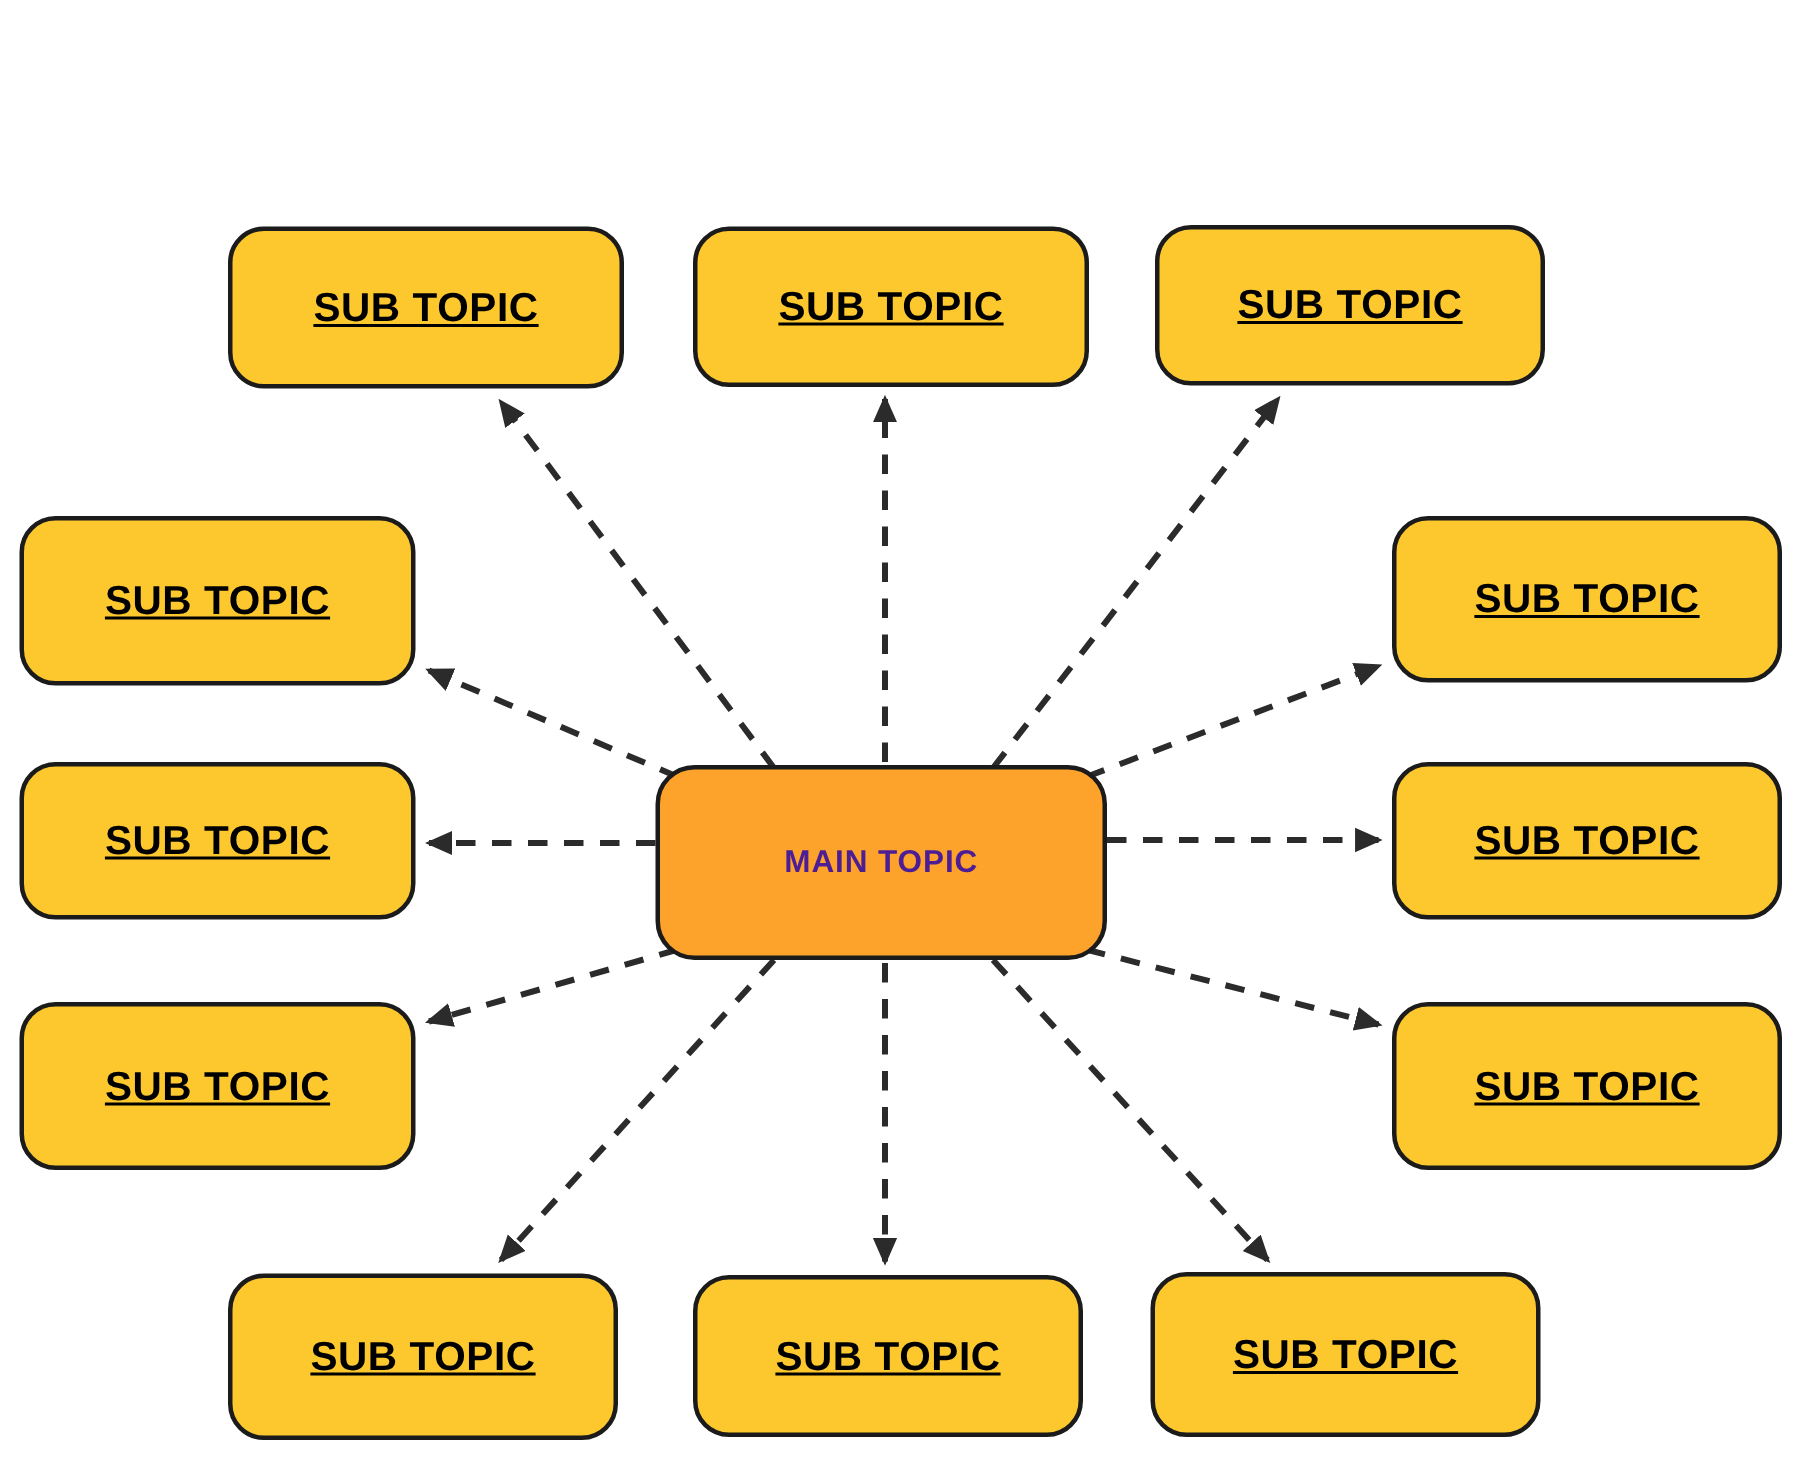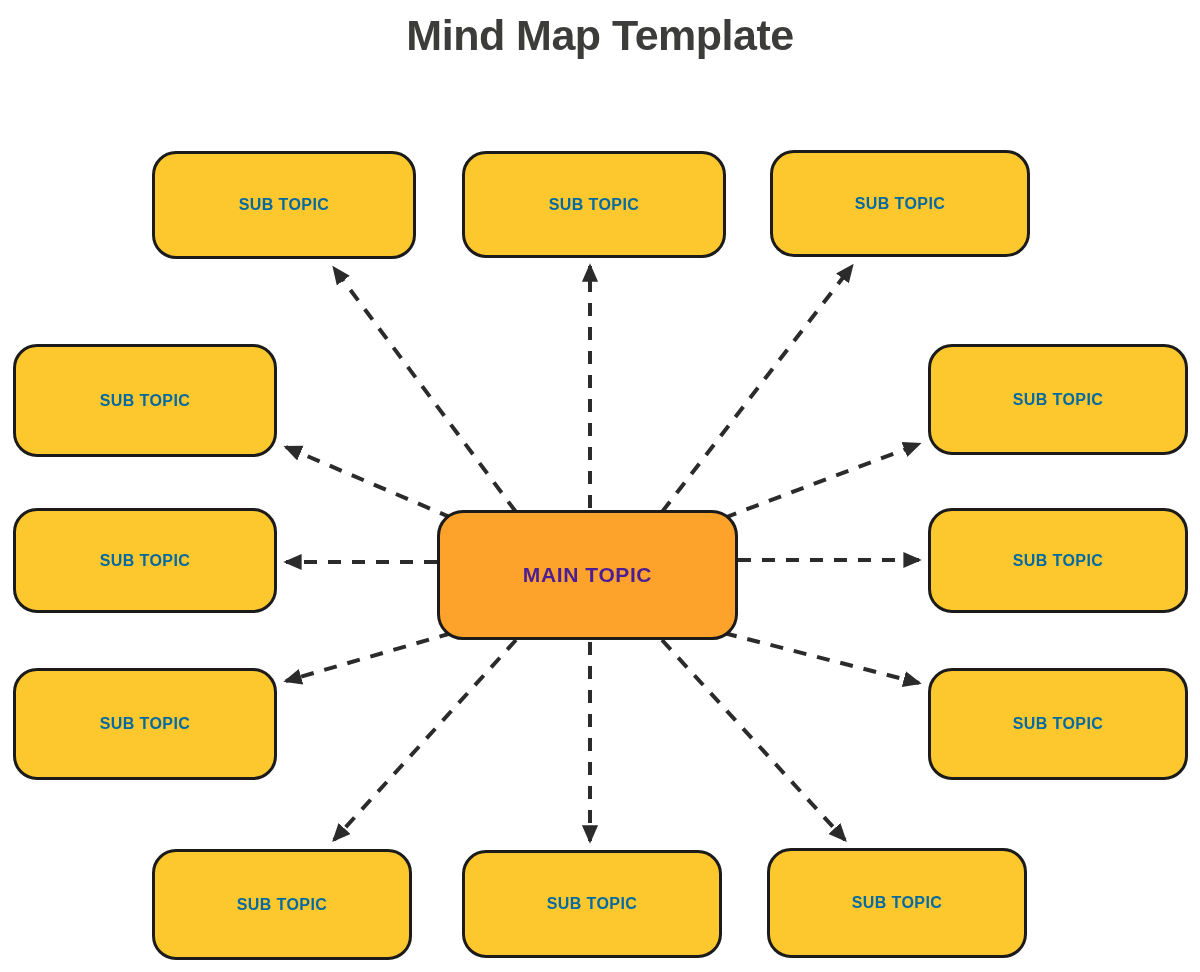--- a/index.html
+++ b/index.html
@@ -45,38 +45,38 @@
     border-radius: 22px;
     display: flex;
     align-items: center;
     justify-content: center;
     text-align: center;
     font-weight: bold;
     letter-spacing: 0.4px;
   }
   .node.sub {
     background: #FCC82E;
-    color: #0369a1;
-    font-size: 16px;
+    color: #000000;
+    font-size: 27px;
     border-radius: 24px;
+    text-decoration: underline;
   }
   .node.main {
     background: #FDA32B;
     color: #4c1d95;
     font-size: 21px;
     border-radius: 26px;
     letter-spacing: 0.6px;
   }
 </style>
 </head>
 <body>
 
 <div id="canvas">
 
-  <div id="page-title">Mind Map Template</div>
 
   <svg id="edges" viewBox="0 0 1200 972" width="1200" height="972" xmlns="http://www.w3.org/2000/svg">
     <defs>
       <marker id="arrowhead" viewBox="0 0 10 10" refX="8.5" refY="5" markerWidth="4.6" markerHeight="4.6" orient="auto-start-reverse" markerUnits="strokeWidth">
         <path d="M 0 0.6 L 10 5 L 0 9.4 z" fill="#2b2b2b"></path>
       </marker>
     </defs>
     <g id="edge-group">
         <line x1="516" y1="512" x2="334" y2="268" stroke="#2b2b2b" stroke-width="4" stroke-dasharray="13 11" stroke-linecap="butt" marker-end="url(#arrowhead)"></line>
         <line x1="590" y1="508" x2="590" y2="266" stroke="#2b2b2b" stroke-width="4" stroke-dasharray="13 11" stroke-linecap="butt" marker-end="url(#arrowhead)"></line>

